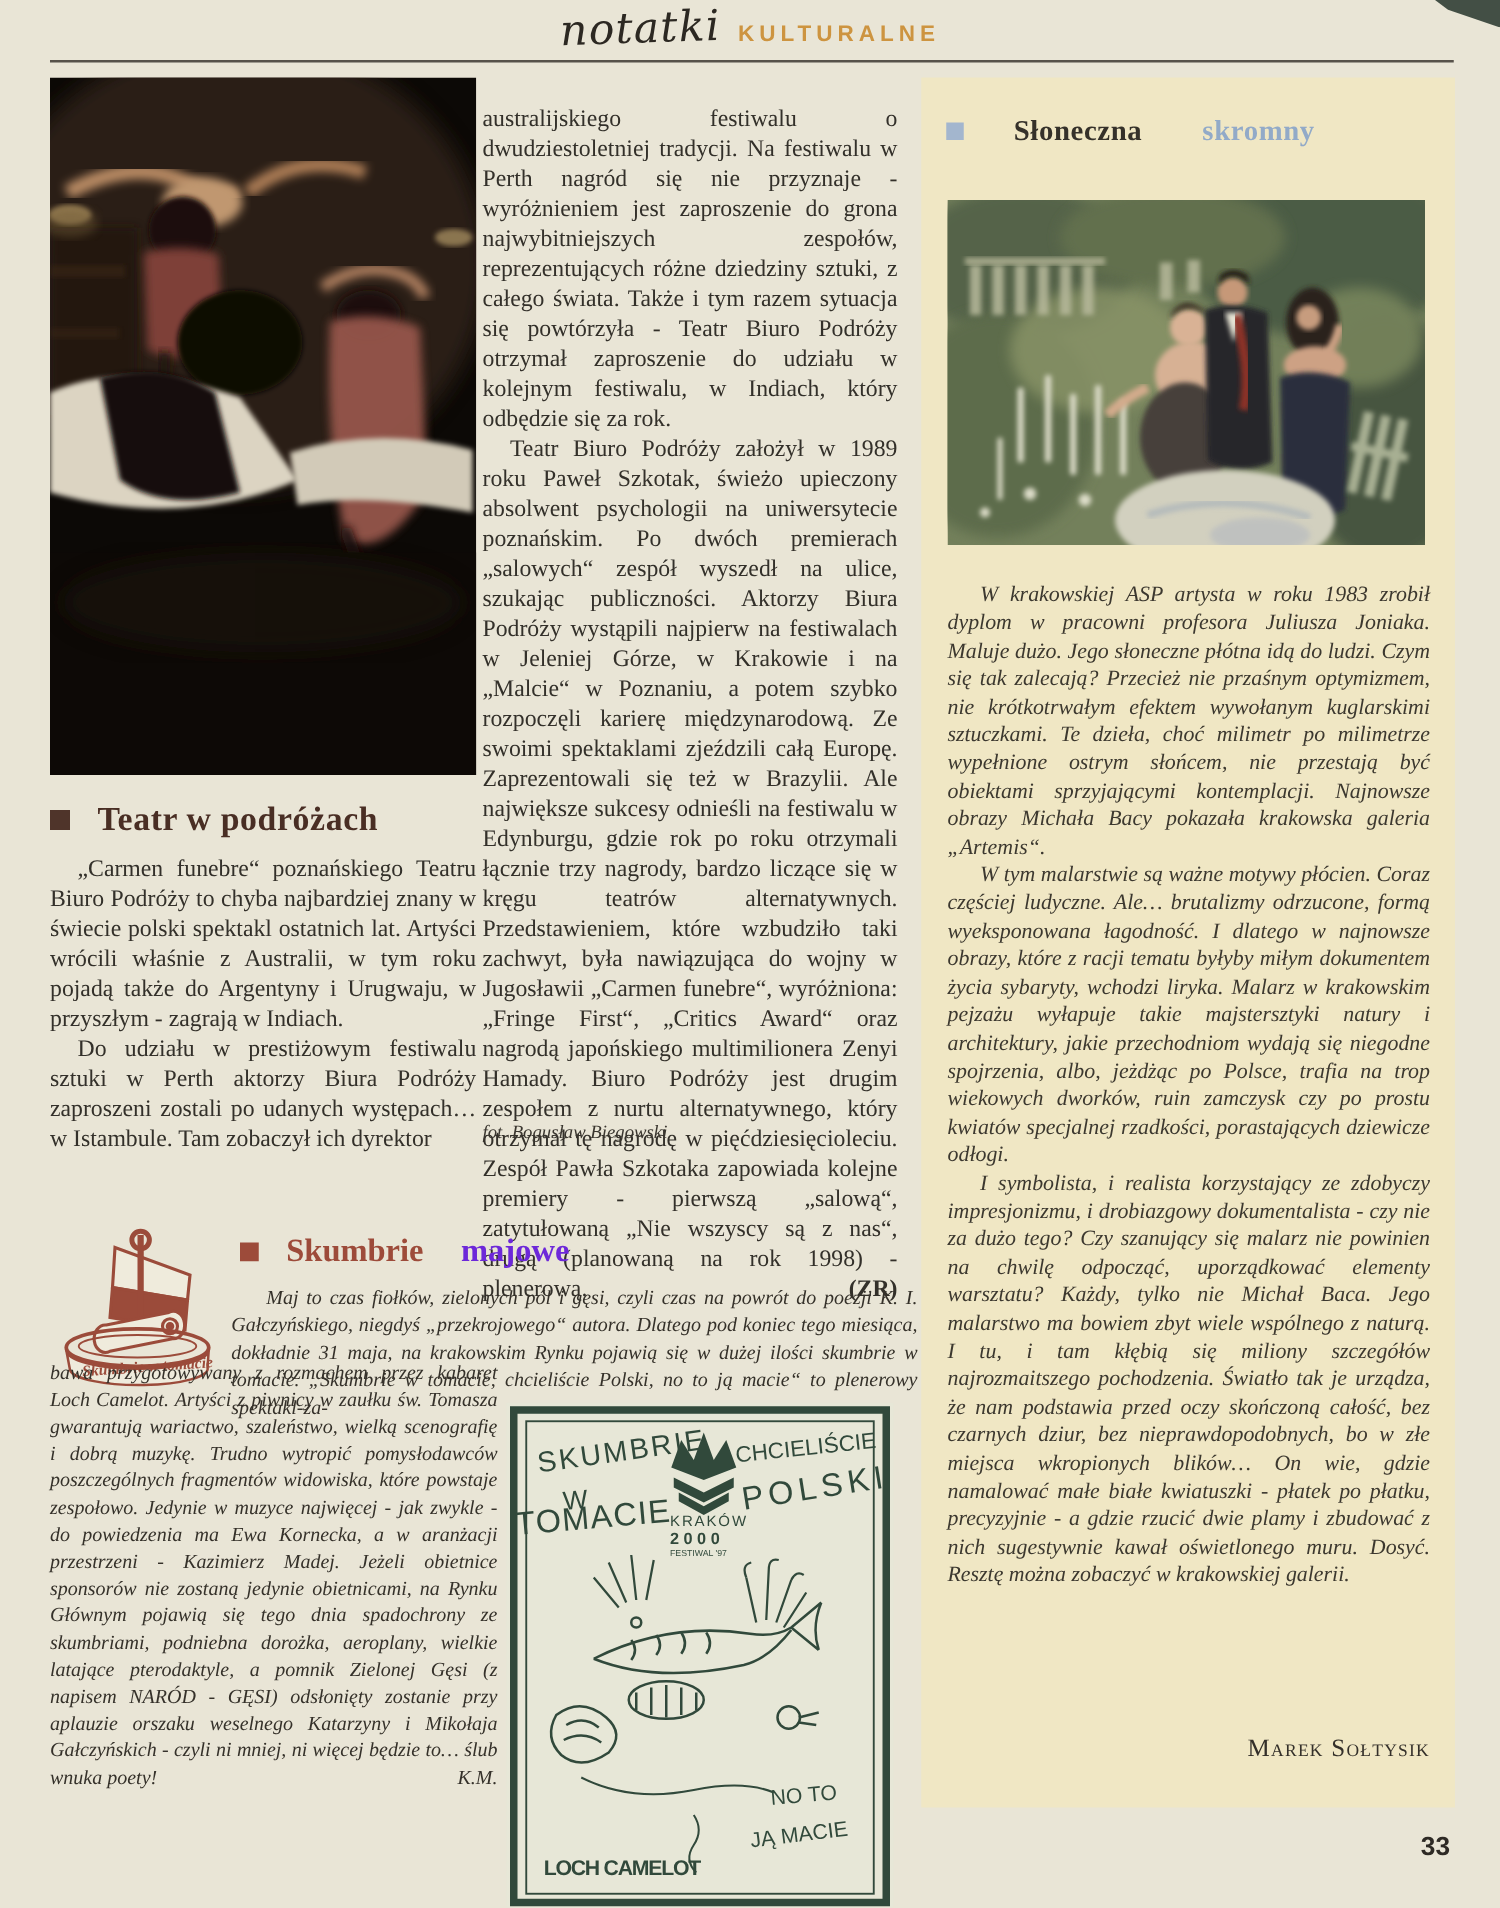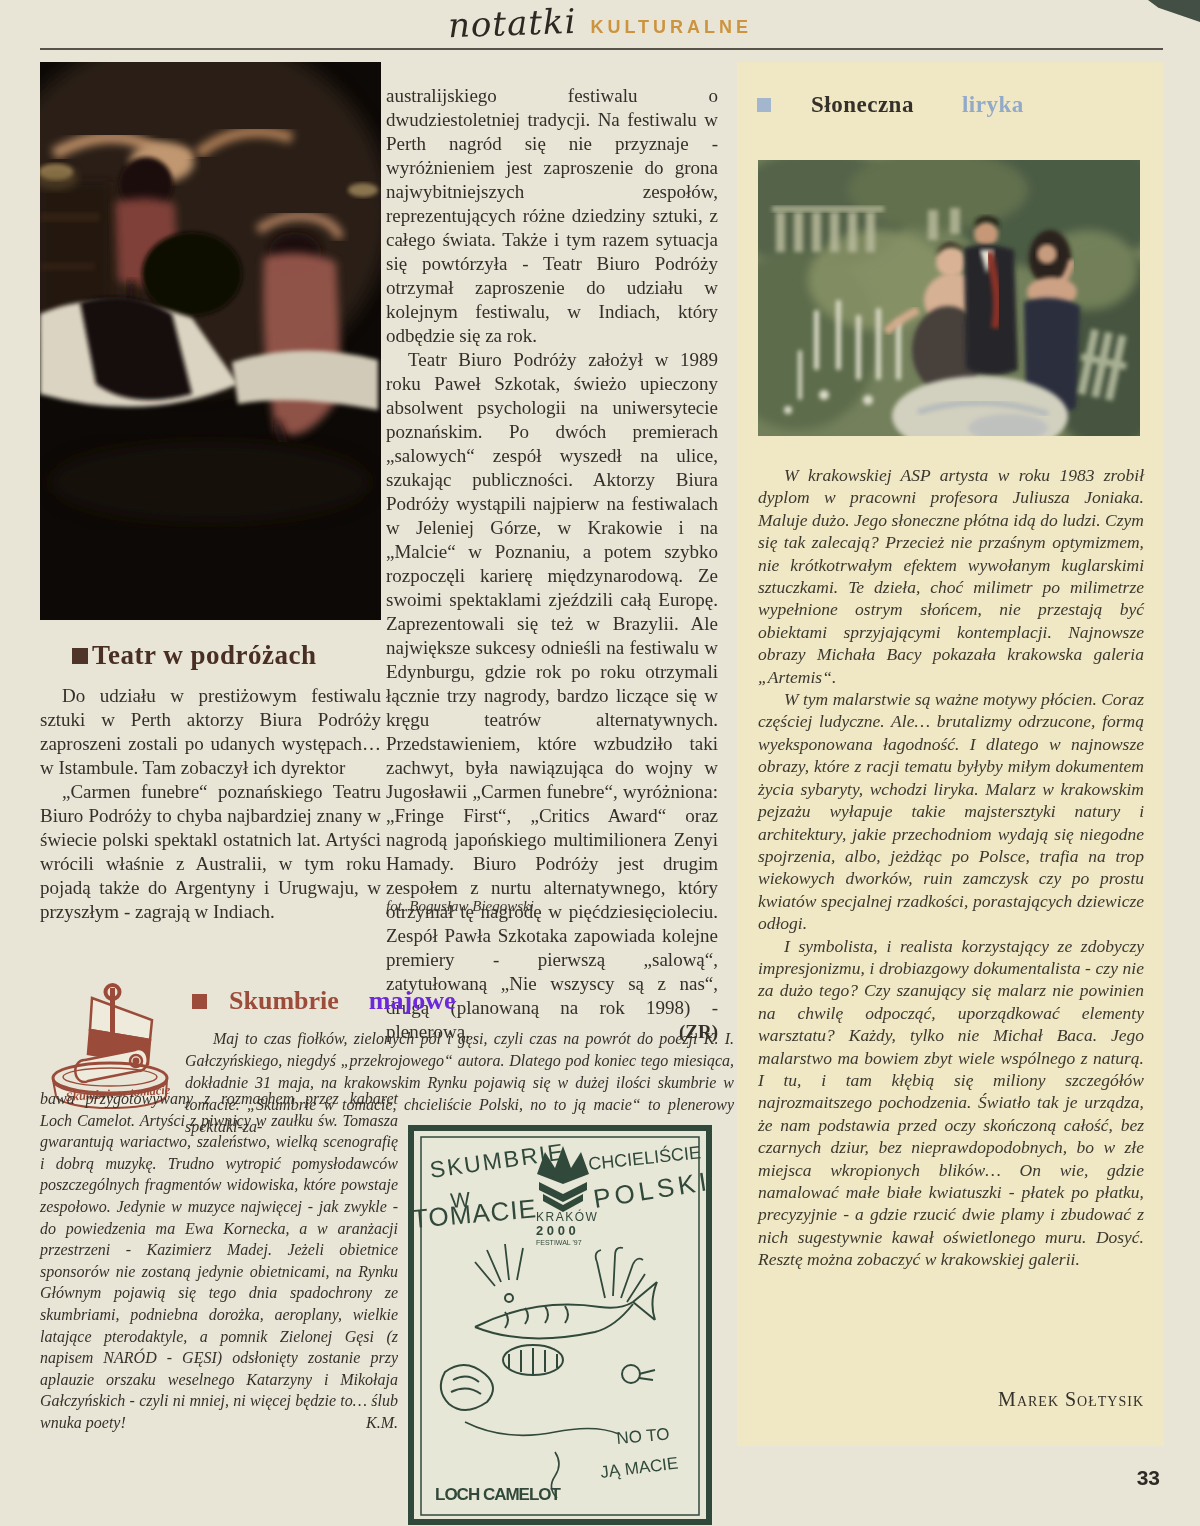--- a/index.html
+++ b/index.html
@@ -11,21 +11,21 @@
   }
   .abs{position:absolute;}
   
   .hdr{left:0;top:0;width:1200px;height:46px;display:flex;align-items:center;justify-content:center;gap:14px;}
   .script-title{font-family:"DejaVu Serif", serif;font-style:italic;font-size:34px;color:#2c2822;transform:rotate(-2deg);letter-spacing:1px;}
   .caps-title{font-family:"Liberation Sans", sans-serif;font-weight:bold;font-size:18px;letter-spacing:4px;color:#cd9440;padding-top:8px;}
   .rule{left:40px;top:48px;width:1123px;height:0;border-top:2px solid #57524a;}
   .corner{right:0;top:0;width:52px;height:22px;background:#434f45;clip-path:polygon(0 0,100% 0,100% 100%,20% 35%);}
   
   .photo{left:40px;top:62px;width:341px;height:558px;}
-  .h-teatr{left:40px;top:640px;width:341px;display:flex;align-items:center;gap:4px;margin-left:32px;}
+  .h-teatr{left:40px;top:640px;width:341px;display:flex;align-items:center;gap:22px;}
   .sq{display:inline-block;flex:0 0 auto;}
   .sq-teatr{width:16px;height:16px;background:#4f342a;}
   .h-teatr b{font-size:27px;font-weight:bold;color:#492e24;letter-spacing:.5px;}
   .colL{left:40px;top:684px;width:341px;font-size:19px;line-height:24px;text-align:justify;}
   .colL p{margin:0;}
   .colL p.ind{text-indent:22px;}
   .colM{left:386px;top:64px;width:332px;font-size:19px;line-height:24px;text-align:justify;margin-top:20px;}
   .colM p{margin:0;}
   .colM p.ind{text-indent:22px;}
   .zr{float:right;font-weight:bold;}
@@ -104,35 +104,35 @@
   <rect x="0" y="380" width="341" height="178" fill="#0d0906"></rect>
   <ellipse cx="170" cy="420" rx="160" ry="40" fill="#1c130a" opacity=".6" filter="url(#b9)"></ellipse>
 </svg>
 
 <div class="abs h-teatr">
   <span class="sq sq-teatr"></span>
   <b>Teatr w podróżach</b>
 </div>
 
 <div class="abs colL">
+  <p class="ind">„Carmen funebre“ poznańskiego Teatru Biuro Podróży to chyba najbardziej znany w świecie polski spektakl ostatnich lat. Artyści wrócili właśnie z Australii, w tym roku pojadą także do Argentyny i Urugwaju, w przyszłym - zagrają w Indiach.</p>
   <p class="ind">Do udziału w prestiżowym festiwalu sztuki w Perth aktorzy Biura Podróży zaproszeni zostali po udanych występach… w Istambule. Tam zobaczył ich dyrektor</p>
-  <p class="ind">„Carmen funebre“ poznańskiego Teatru Biuro Podróży to chyba najbardziej znany w świecie polski spektakl ostatnich lat. Artyści wrócili właśnie z Australii, w tym roku pojadą także do Argentyny i Urugwaju, w przyszłym - zagrają w Indiach.</p>
 </div>
 
 <div class="abs colM">
   <p>australijskiego festiwalu o dwudziestoletniej tradycji. Na festiwalu w Perth nagród się nie przyznaje - wyróżnieniem jest zaproszenie do grona najwybitniejszych zespołów, reprezentujących różne dziedziny sztuki, z całego świata. Także i tym razem sytuacja się powtórzyła - Teatr Biuro Podróży otrzymał zaproszenie do udziału w kolejnym festiwalu, w Indiach, który odbędzie się za rok.</p>
   <p class="ind"><span>Teatr Biuro Podróży założył w 1989 roku Paweł Szkotak, świeżo upieczony absolwent psychologii na uniwersytecie poznańskim. Po dwóch premierach „salowych“ zespół wyszedł na ulice, szukając publiczności. Aktorzy Biura Podróży wystąpili najpierw na festiwalach w Jeleniej Górze, w Krakowie i na „Malcie“ w Poznaniu, a potem szybko rozpoczęli karierę międzynarodową. Ze swoimi spektaklami zjeździli całą Europę. Zaprezentowali się też w Brazylii. Ale największe sukcesy odnieśli na festiwalu w Edynburgu, gdzie rok po roku otrzymali łącznie trzy nagrody, bardzo liczące się w kręgu teatrów alternatywnych. Przedstawieniem, które wzbudziło taki zachwyt, była nawiązująca do wojny w Jugosławii „Carmen funebre“, wyróżniona: „Fringe First“, „Critics Award“ oraz nagrodą japońskiego multimilionera Zenyi Hamady. Biuro Podróży jest drugim zespołem z nurtu alternatywnego, który otrzymał tę nagrodę w pięćdziesięcioleciu. Zespół Pawła Szkotaka zapowiada kolejne premiery - pierwszą „salową“, zatytułowaną „Nie wszyscy są z nas“, drugą (planowaną na rok 1998) - plenerową.</span><span class="zr">(ZR)</span></p>
 </div>
 <div class="abs credit">fot. Bogusław Biegowski</div>
 
 <div class="abs panel"></div>
 <div class="abs h-liryka">
   <span class="sq sq-liryka"></span>
   <span class="t1">Słoneczna</span>
-  <span class="t2">liryka</span>
+  <span class="t2">skromny</span>
 </div>
 
 <svg class="abs painting" viewBox="0 0 382 276" preserveAspectRatio="none">
   <defs>
     <filter id="p2">
         <feGaussianBlur stdDeviation="2"></feGaussianBlur>
       </filter>
     <filter id="p5">
         <feGaussianBlur stdDeviation="5"></feGaussianBlur>
       </filter>

